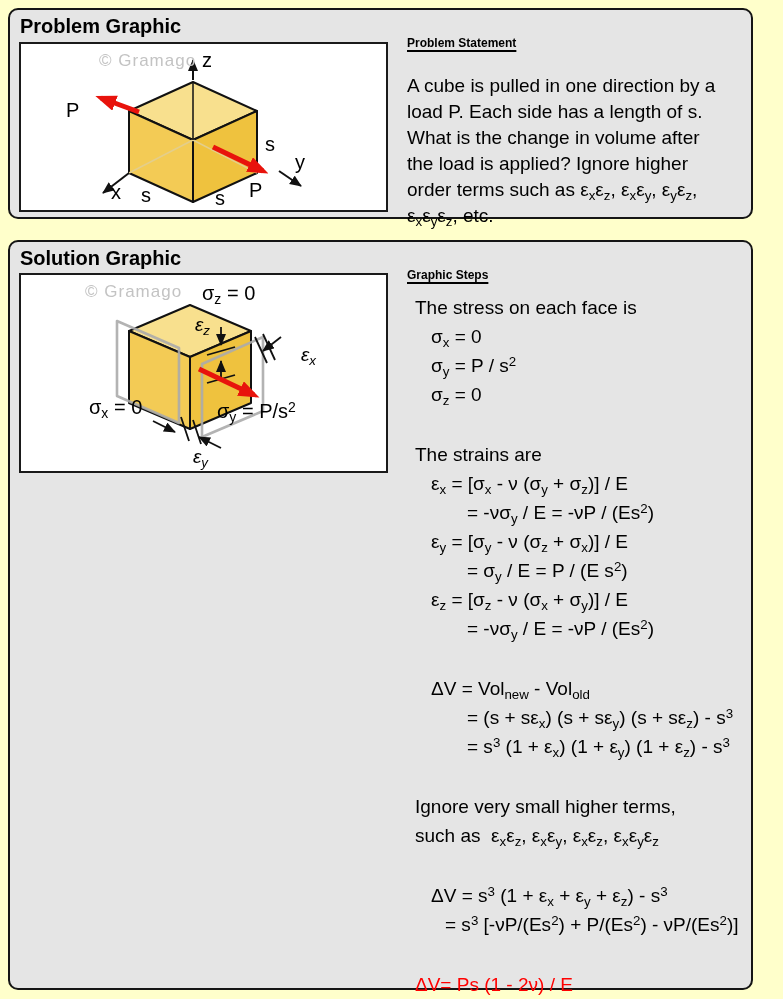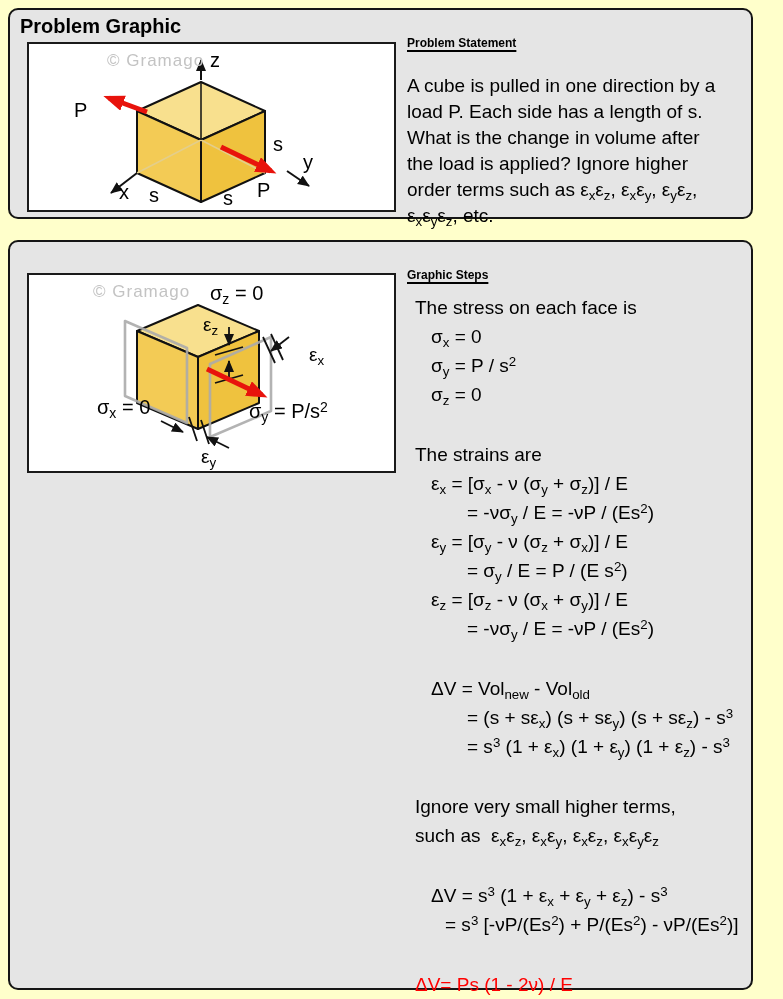--- a/index.html
+++ b/index.html
@@ -8,26 +8,26 @@
     background:#FFFFCB;color:#000;
     font-family:"Liberation Sans",sans-serif;
   }
   .panel{
     position:absolute;left:8px;width:745px;box-sizing:border-box;
     background:#e5e5e5;border:2px solid #151515;border-radius:10px;
   }
   #problem-panel{top:8px;height:211px;}
   #solution-panel{top:240px;height:750px;}
   .panel-title{position:absolute;left:10px;top:5px;font-size:20px;font-weight:bold;white-space:nowrap;}
-  .gbox{position:absolute;left:9px;background:#fff;border:2px solid #1a1a1a;box-sizing:border-box;margin-left:8px;}
+  .gbox{position:absolute;left:9px;background:#fff;border:2px solid #1a1a1a;box-sizing:border-box;}
   #problem-gbox{top:32px;width:369px;height:170px;}
   #solution-gbox{top:31px;width:369px;height:200px;}
   .gbox svg{position:absolute;left:0;top:0;display:block;}
   .glabel{position:absolute;font-size:20px;line-height:1;white-space:nowrap;}
-  .glabel.small{font-size:19px;}
+  .glabel.small{font-size:19px;font-style:italic;}
   .watermark{position:absolute;font-size:17px;line-height:1;color:#C3C3C3;letter-spacing:1px;white-space:nowrap;}
   .rcol{position:absolute;left:397px;top:8px;width:378px;}
   .sec-title{font-size:12px;font-weight:bold;text-decoration:underline;text-decoration-thickness:2px;text-underline-offset:3px;display:inline-block;margin-top:18px;}
   .para{margin-top:22px;}
   .pline{font-size:19px;line-height:26px;white-space:pre;}
   .steps{margin-top:10px;}
   .sline{font-size:19px;line-height:29px;white-space:pre;padding-left:8px;}
   .sline.eq{padding-left:24px;}
   .sline.cont{padding-left:60px;}
   .sline.cont2{padding-left:38px;}
@@ -88,20 +88,21 @@
         <div class="pline">load P. Each side has a length of s.</div>
         <div class="pline">What is the change in volume after</div>
         <div class="pline">the load is applied? Ignore higher</div>
         <div class="pline">order terms such as ε<sub>x</sub>ε<sub>z</sub>, ε<sub>x</sub>ε<sub>y</sub>, ε<sub>y</sub>ε<sub>z</sub>,</div>
         <div class="pline">ε<sub>x</sub>ε<sub>y</sub>ε<sub>z</sub>, etc.</div>
       </div>
   </div>
 </div>
 
 <div class="panel" id="solution-panel">
+  <div class="panel-title">Solution Graphic</div>
 
   <div class="gbox" id="solution-gbox">
     <svg width="365" height="196" viewBox="0 0 365 196">
       <defs>
         <marker id="ab2" markerUnits="userSpaceOnUse" markerWidth="14" markerHeight="12" refX="11" refY="5" orient="auto">
           <path d="M0,0 L12,5 L0,10 z" fill="#111"></path>
         </marker>
         <marker id="ar2" markerUnits="userSpaceOnUse" markerWidth="24" markerHeight="20" refX="15" refY="8" orient="auto">
           <path d="M0,0 L21,8 L0,16 z" fill="#E8130C"></path>
         </marker>
@@ -132,21 +133,21 @@
         <line x1="160" y1="142" x2="168" y2="166"></line>
         <line x1="172" y1="145" x2="180" y2="169"></line>
         <line x1="200" y1="173" x2="178" y2="162" marker-end="url(#ab2)"></line>
       </g>
 
       <line x1="178" y1="94" x2="233" y2="120" stroke="#E8130C" stroke-width="5" marker-end="url(#ar2)"></line>
     </svg>
     <div class="watermark" style="left:64px;top:8px">© Gramago</div>
     <div class="glabel" style="left:181px;top:8px">σ<sub>z</sub> = 0</div>
     <div class="glabel" style="left:68px;top:122px">σ<sub>x</sub> = 0</div>
-    <div class="glabel" style="left:220px;top:126px">σ<sub>y</sub> = P/s<sup>2</sup></div>
+    <div class="glabel" style="left:196px;top:126px">σ<sub>y</sub> = P/s<sup>2</sup></div>
     <div class="glabel small" style="left:174px;top:40px">ε<sub>z</sub></div>
     <div class="glabel small" style="left:280px;top:70px">ε<sub>x</sub></div>
     <div class="glabel small" style="left:172px;top:172px">ε<sub>y</sub></div>
   </div>
 
   <div class="rcol" id="solution-rcol">
     <span class="sec-title">Graphic Steps</span>
     <div class="steps">
         <div class="sline">The stress on each face is</div>
         <div class="sline eq">σ<sub>x</sub> = 0</div>

